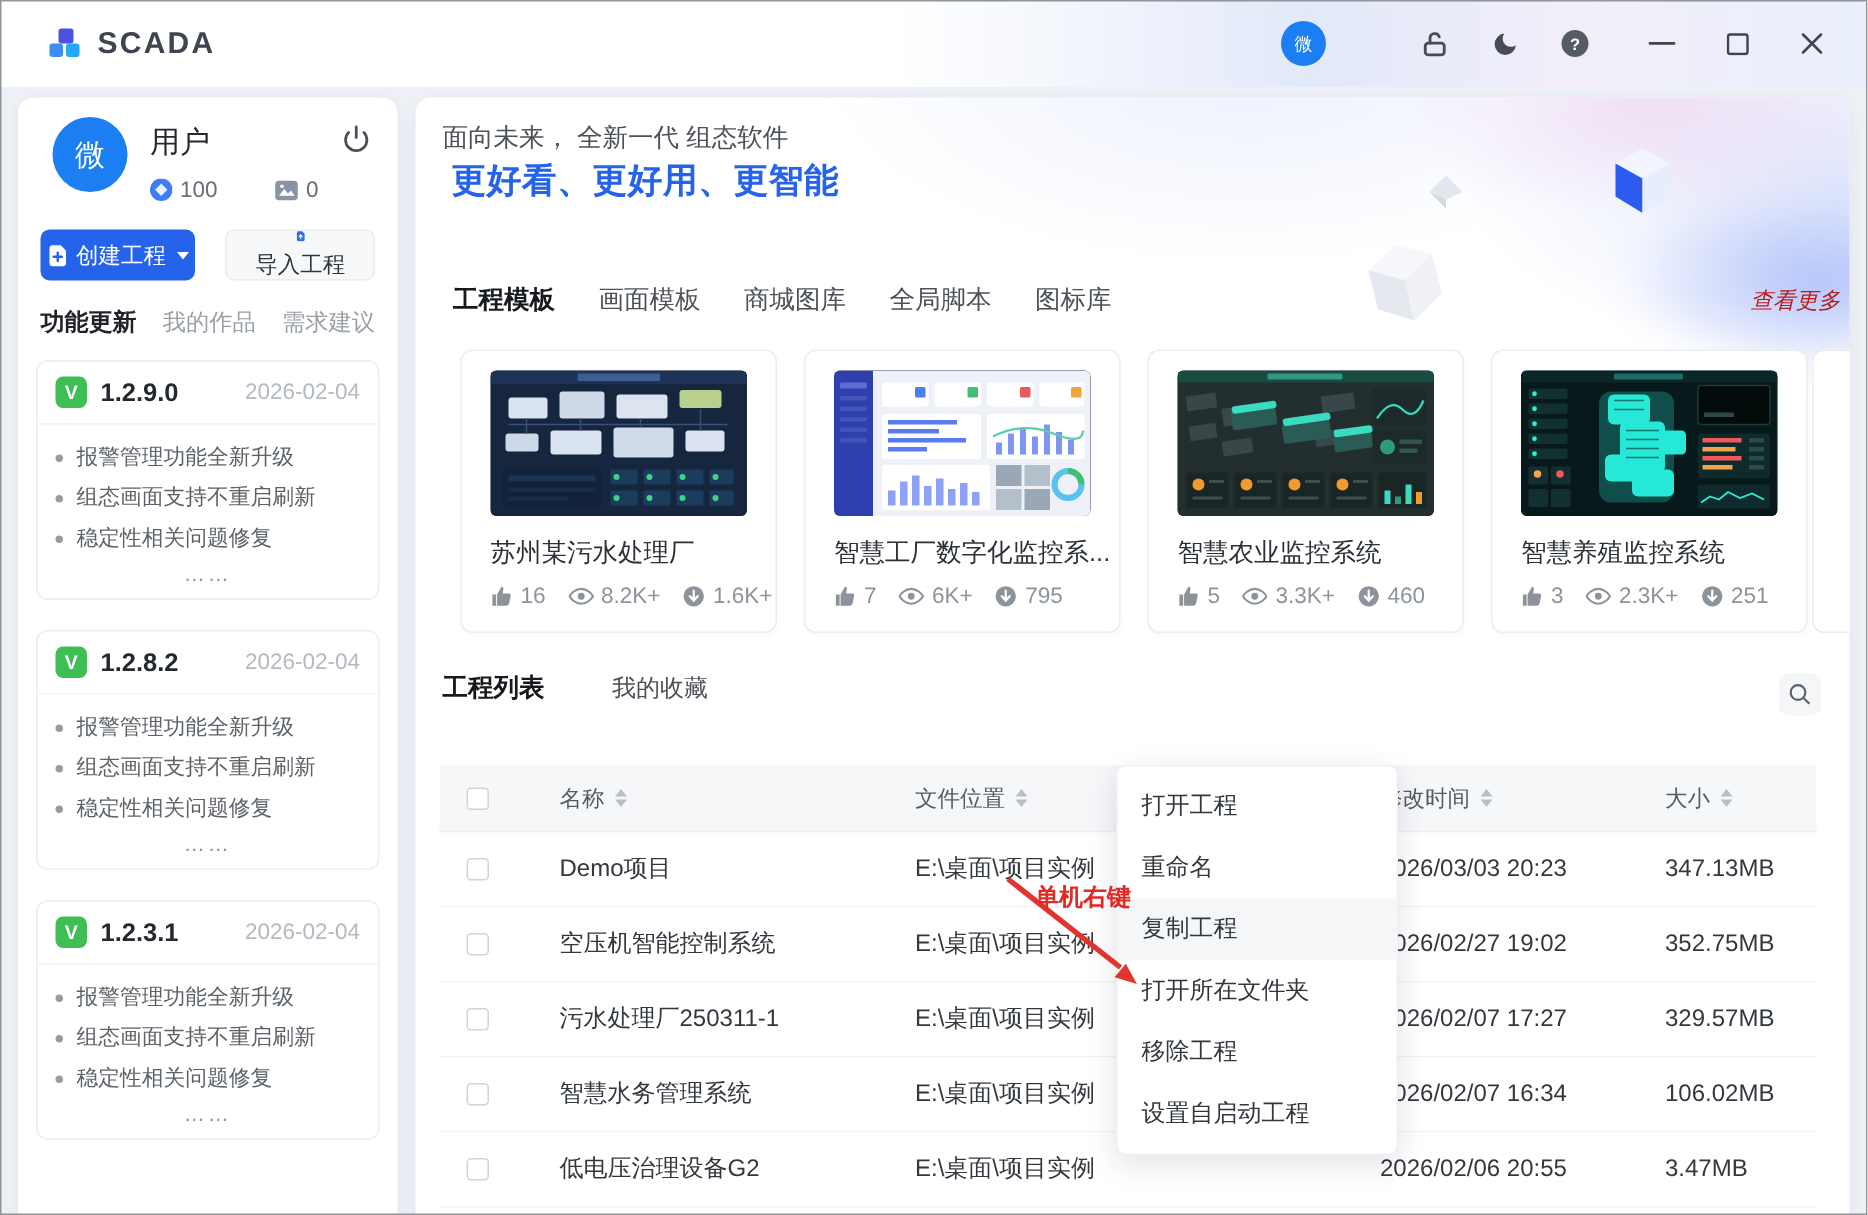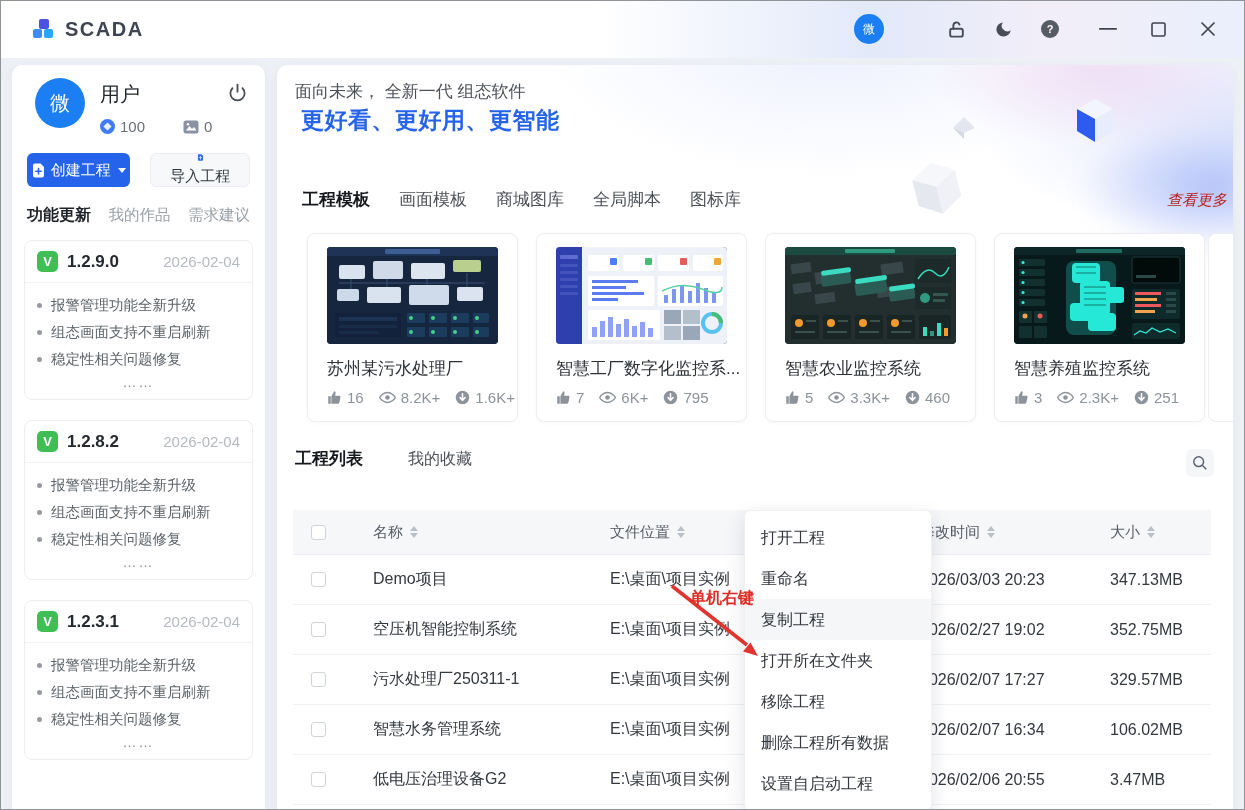--- a/index.html
+++ b/index.html
@@ -754,21 +754,20 @@
       </div>
   </div>
 
   <div class="ctx-menu">
 
   <div class="ctx-item">打开工程</div>
       <div class="ctx-item">重命名</div>
       <div class="ctx-item hover">复制工程</div>
       <div class="ctx-item">打开所在文件夹</div>
       <div class="ctx-item">移除工程</div>
-      <div class="ctx-item">删除工程所有数据</div>
       <div class="ctx-item">设置自启动工程</div>
     </div>
 
   <svg class="anno-svg" width="956" height="760">
     <line x1="395" y1="521" x2="470" y2="580" stroke="#e2342e" stroke-width="3.6"></line>
     <polygon points="481,591 466,586.5 473.5,577.5" fill="#e2342e"></polygon>
   </svg>
   <div class="anno-text">单机右键</div>
 </div>
 

